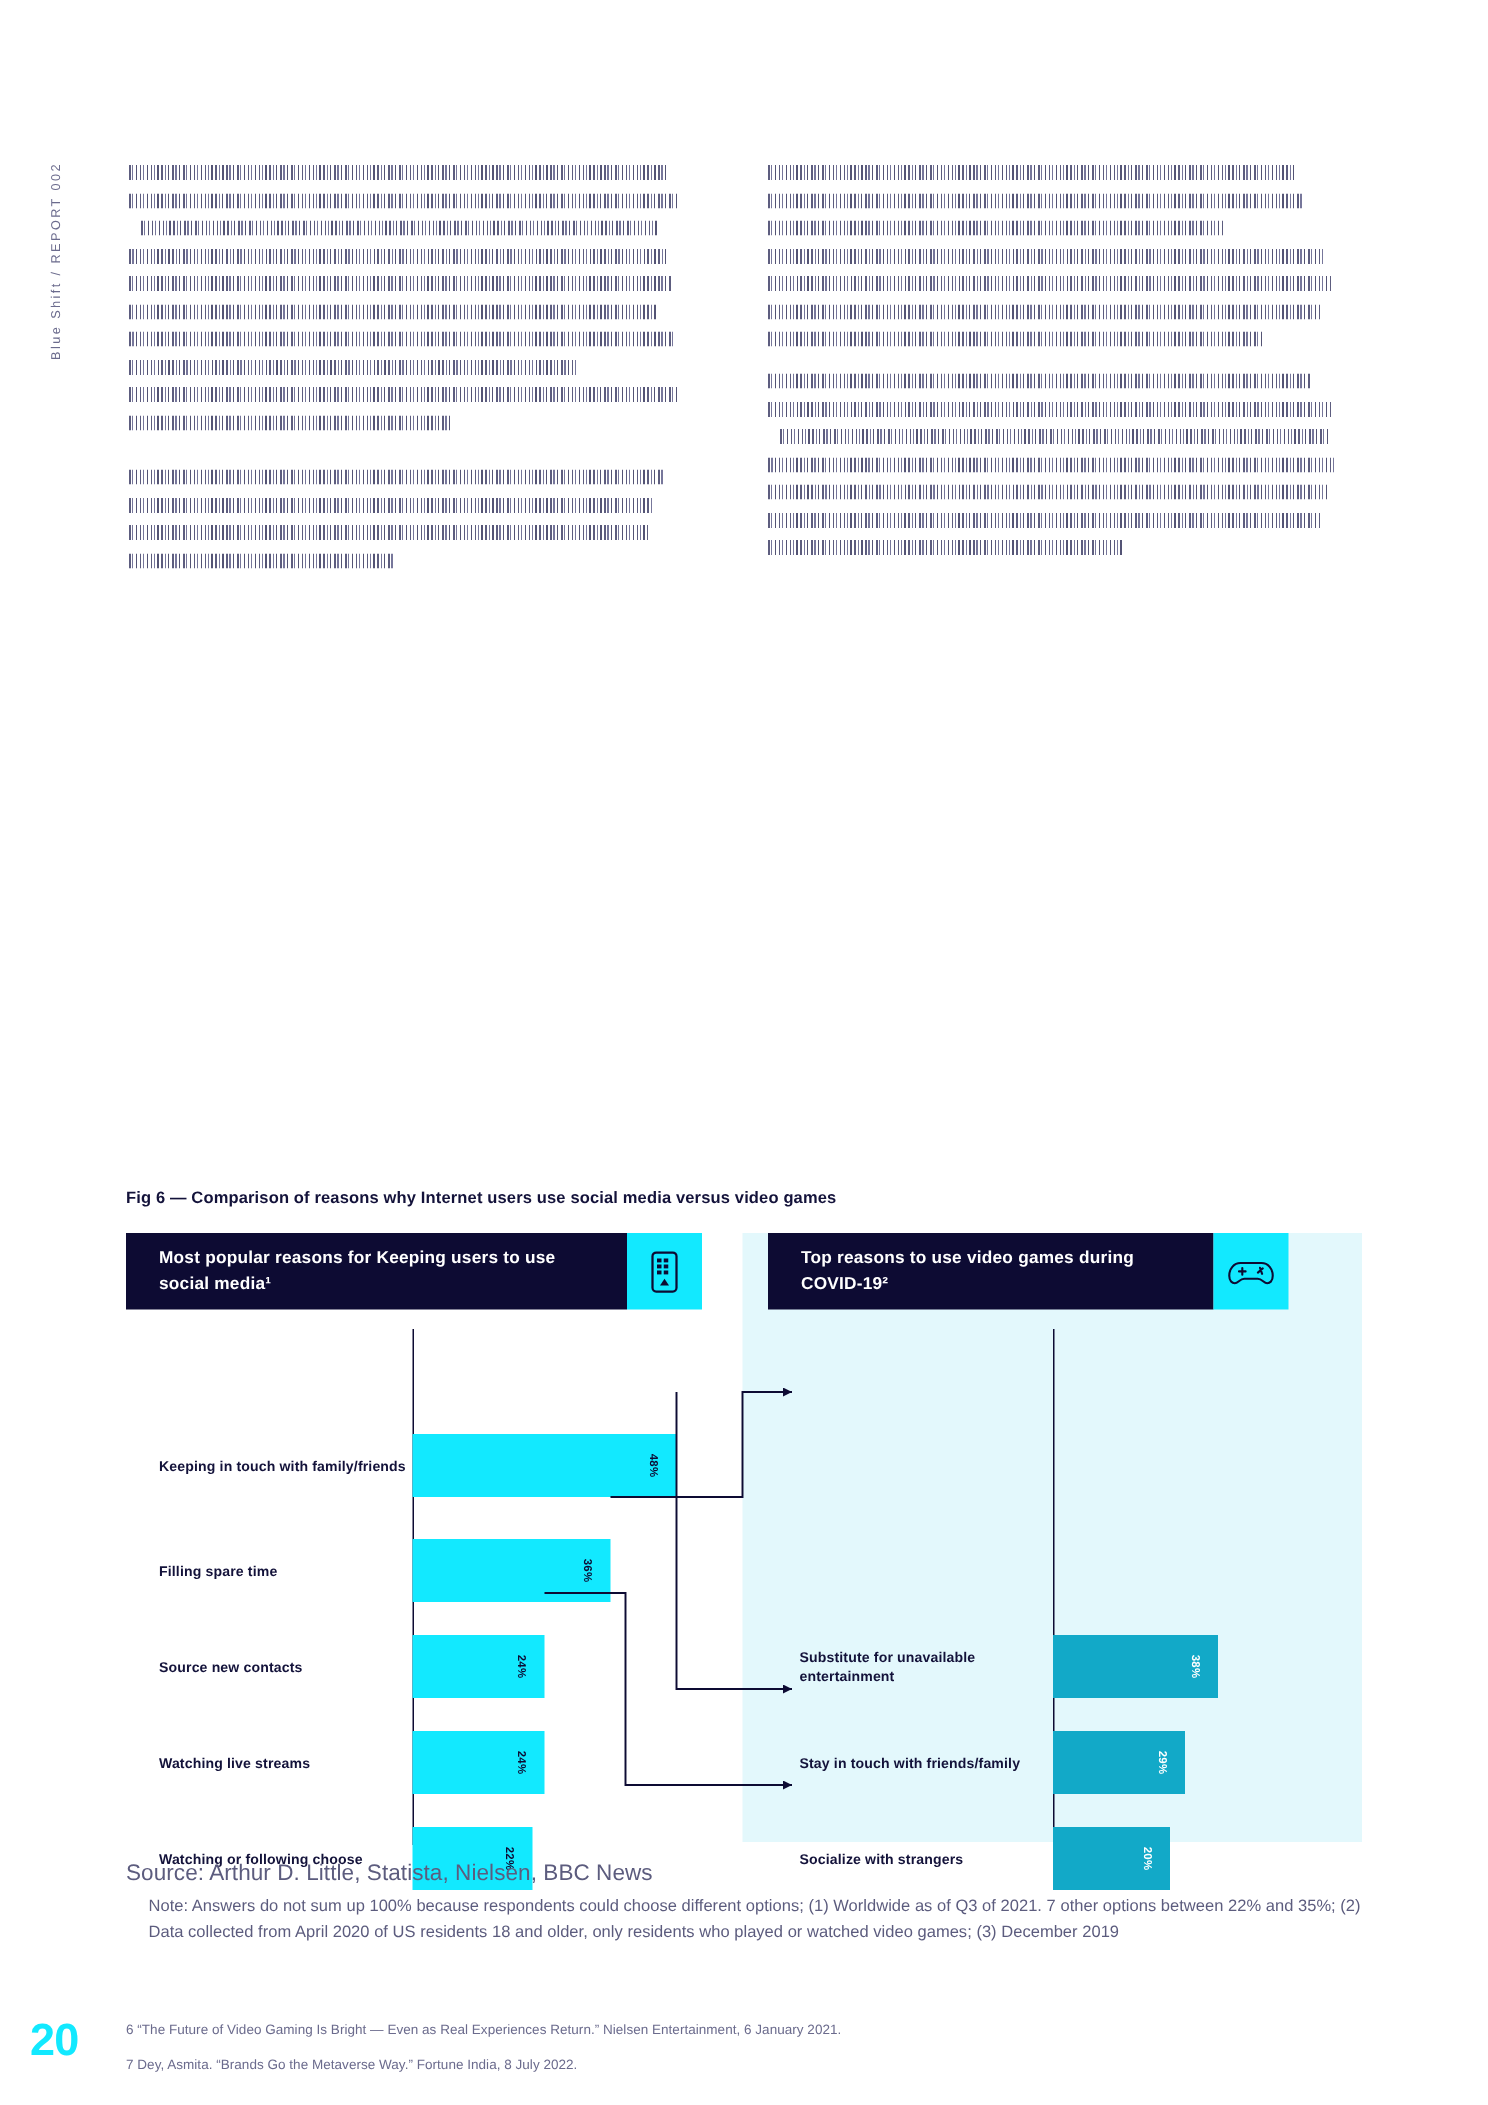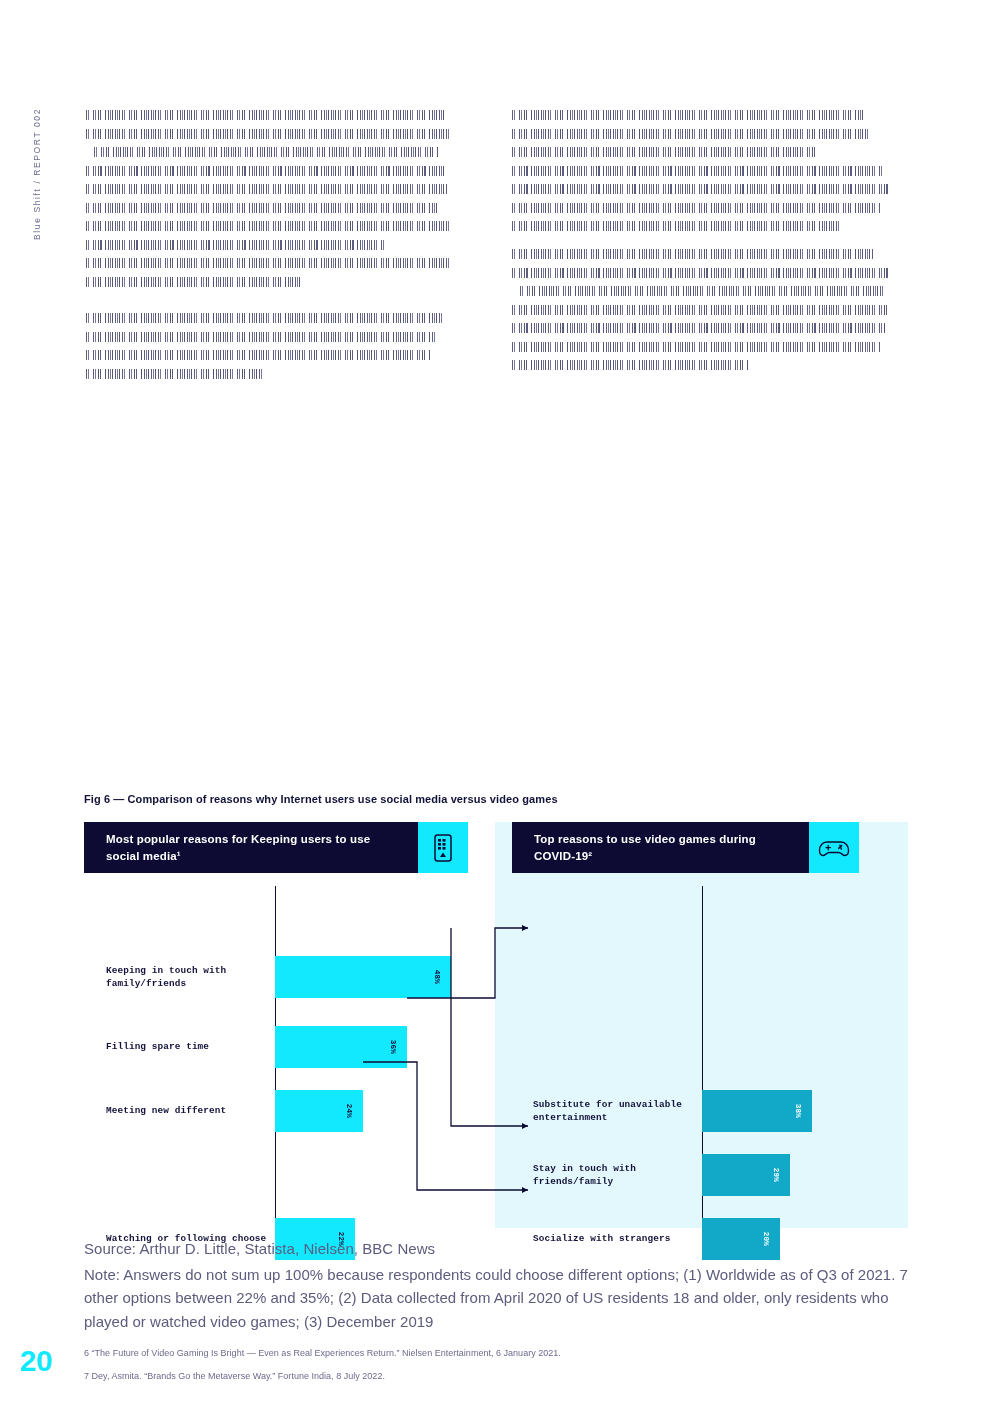--- a/index.html
+++ b/index.html
@@ -81,21 +81,21 @@
   }
   .banner-icon {
     flex: 0 0 50px;
     width: 50px; height: 51px;
     background: #12E9FF;
     display: flex; align-items: center; justify-content: center;
   }
   .banner-icon svg { display: block; }
 
   
-  .chart { position: absolute; font-family: Liberation Mono, monospace; }
+  .chart { position: absolute; }
   .panel.left  .chart { left: 0;  top: 72px; width: 384px; height: 322px; }
   .panel.right .chart { left: 17px; top: 72px; width: 380px; height: 322px; }
 
   .axis {
     position: absolute;
     top: -8px; bottom: -14px;
     width: 1.4px;
     background: #0D0B33;
   }
   .panel.left  .axis { left: 191px; }
@@ -131,22 +131,22 @@
 
   
   .connectors { position: absolute; left: 0; top: 822px; width: 992px; height: 410px; pointer-events: none; }
 
   
   .src {
     position: absolute; left: 84px; top: 1240px;
     font-size: 15px; color: #5c5c7e; letter-spacing: .05px;
   }
   .note {
-    position: absolute; left: 84px; top: 1263px; width: 824px;
-    font-size: 15px; color: #5c5c7e; line-height: 1.55; letter-spacing: .02px;
+    position: absolute; left: 99px; top: 1263px; width: 824px;
+    font-size: 11px; color: #5c5c7e; line-height: 1.55; letter-spacing: .02px;
   }
 
   
   .pageno {
     position: absolute; left: 20px; top: 1344px;
     font-size: 30px; font-weight: 700; color: #12E9FF;
     letter-spacing: -.5px;
   }
   .fn {
     position: absolute; left: 84px;
@@ -291,26 +291,32 @@
       </div>
 
       <div class="row" style="top:132px">
         <div class="row-label">Filling spare time</div>
         <div class="bar" style="width:132px">
           <span class="bar-val">36%</span>
         </div>
       </div>
 
       <div class="row" style="top:196px">
-        <div class="row-label">Meeting new different</div>
+        <div class="row-label">Source new contacts</div>
         <div class="bar" style="width:88px">
           <span class="bar-val">24%</span>
         </div>
       </div>
 
+      <div class="row" style="top:260px">
+        <div class="row-label">Watching live streams</div>
+        <div class="bar" style="width:88px">
+          <span class="bar-val">24%</span>
+        </div>
+      </div>
 
       <div class="row" style="top:324px">
         <div class="row-label">Watching or following choose</div>
         <div class="bar" style="width:80px">
           <span class="bar-val">22%</span>
         </div>
       </div>
     </div>
   </div>
 

